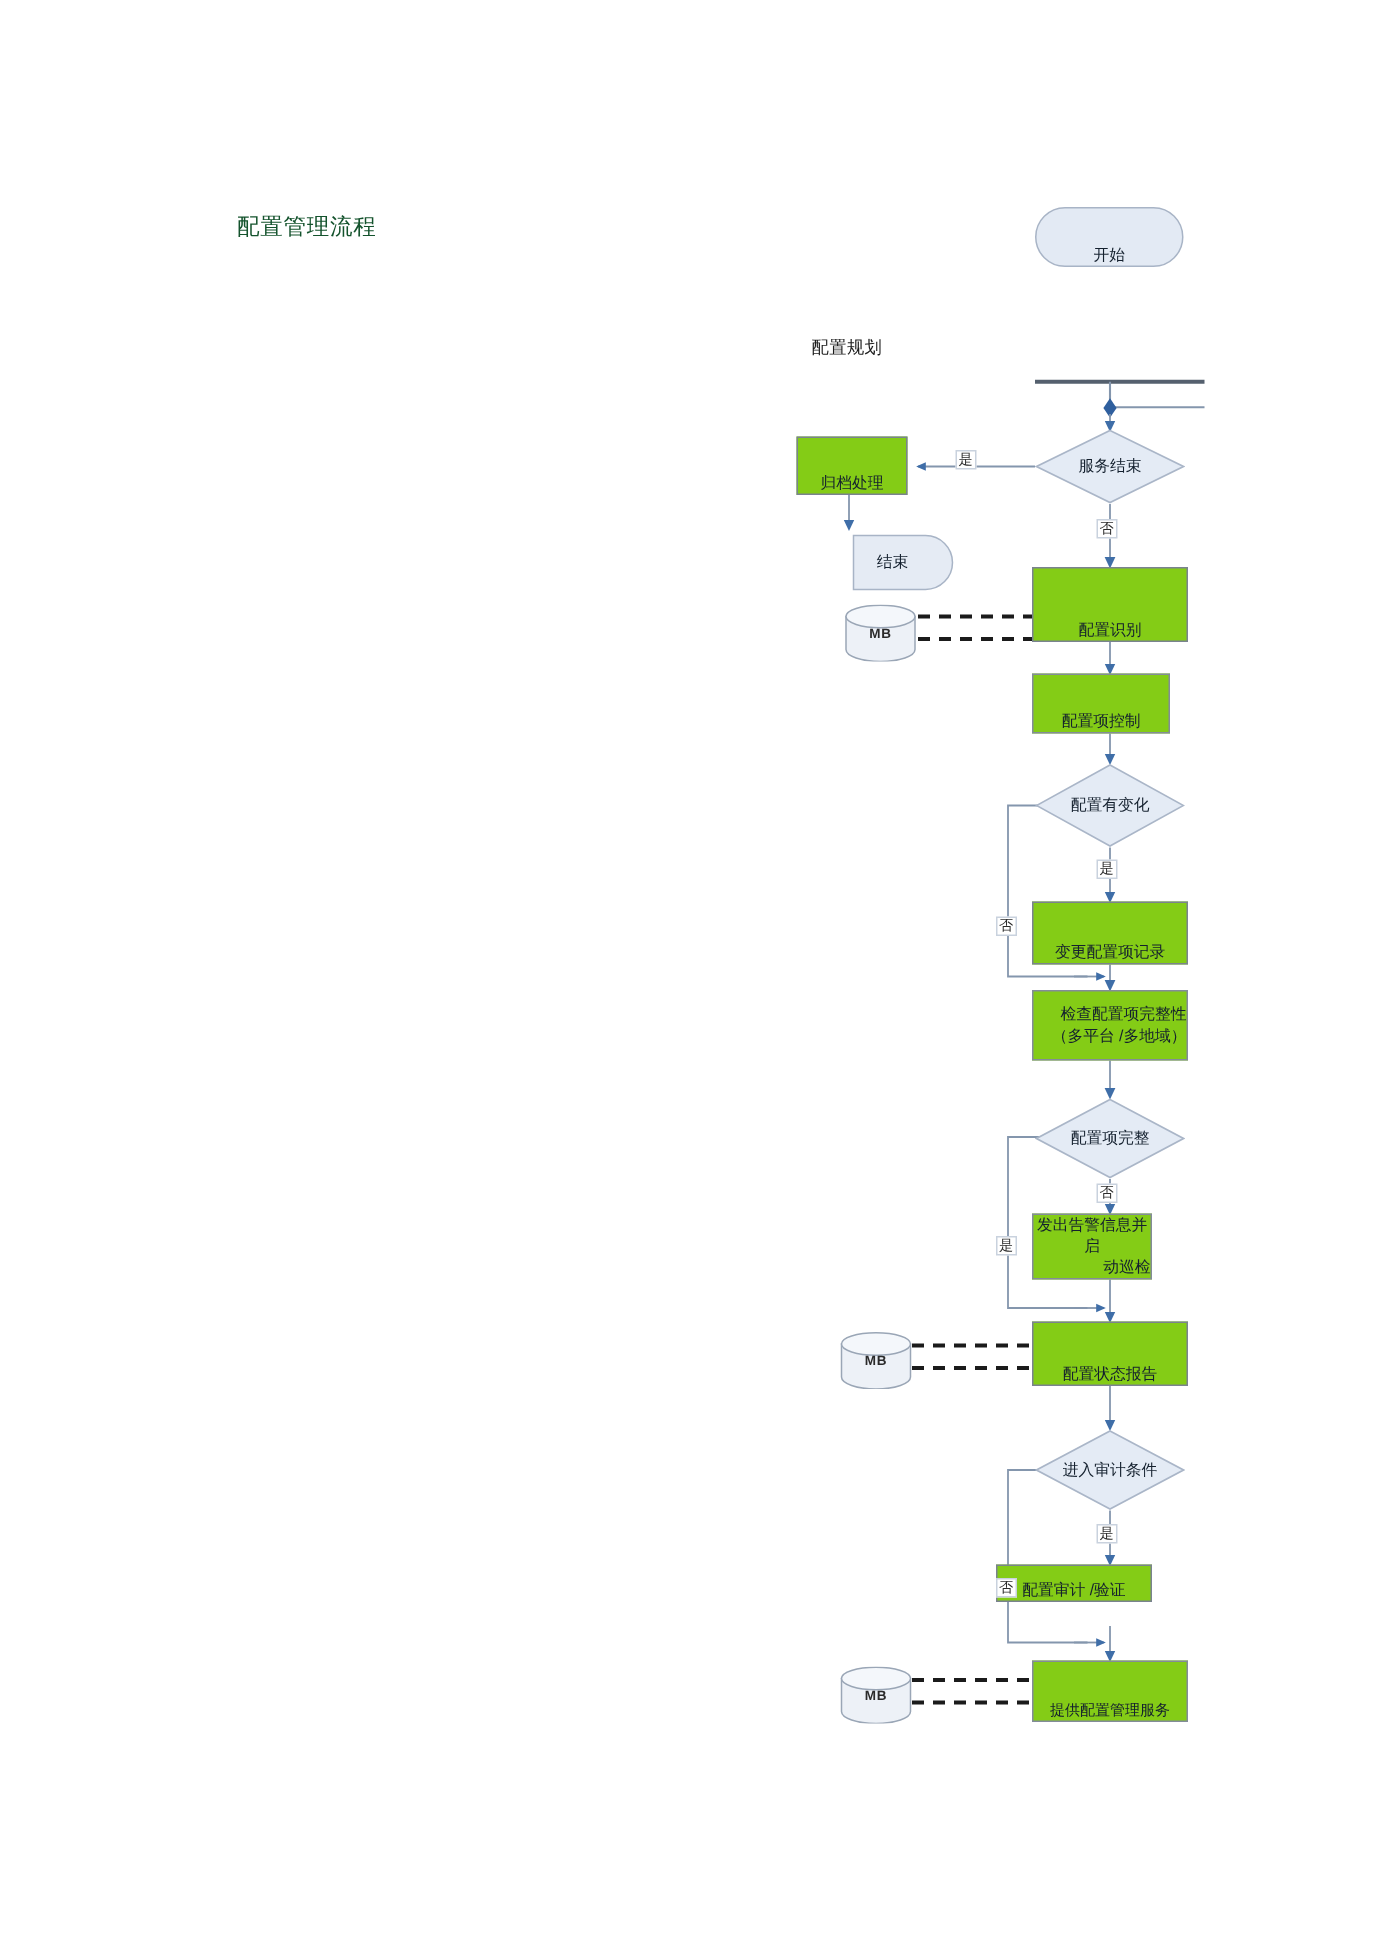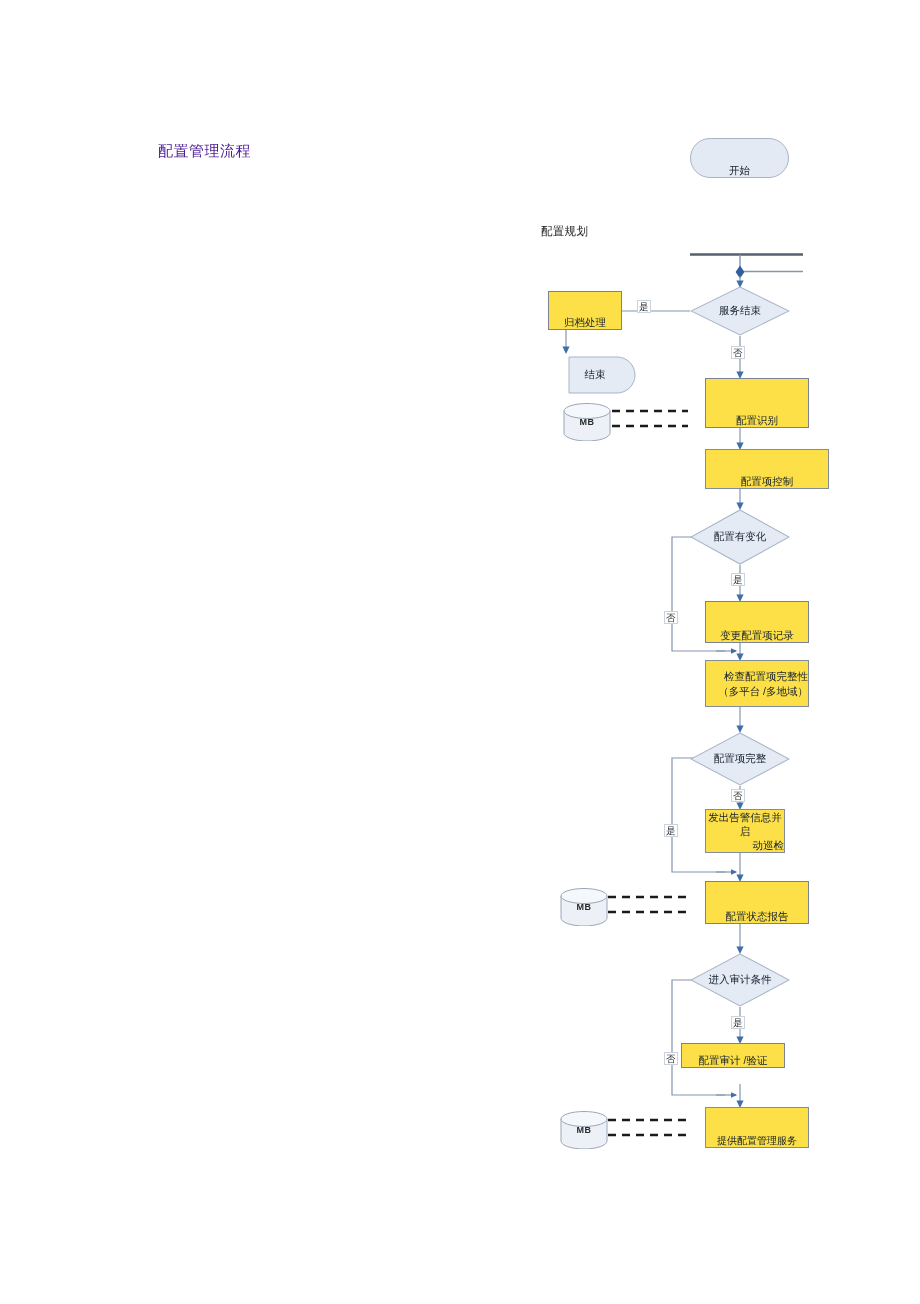--- a/index.html
+++ b/index.html
@@ -18,21 +18,21 @@
     position: absolute;
     left: 0; top: 0;
     width: 920px;
     height: 1304px;
   }
   .page-title {
     position: absolute;
     left: 158px;
     top: 142px;
     font-size: 15px;
-    color: #4c1d95;
+    color: #14532d;
     letter-spacing: 0.5px;
     white-space: nowrap;
   }
   .lane-label {
     position: absolute;
     left: 541px;
     top: 224px;
     font-size: 11.5px;
     color: #1a1a1a;
     letter-spacing: 0.3px;
@@ -43,24 +43,23 @@
     position: absolute;
     box-sizing: border-box;
     display: flex;
     align-items: flex-end;
     justify-content: center;
     text-align: center;
     color: #14202e;
     line-height: 1.35;
   }
   .proc {
-    background: #fde047;
+    background: #84cc16;
     border: 1.3px solid #838c99;
     font-size: 10.5px;
-    margin-left: 17px;
   }
   .proc.thick { border-color: #7a838f; }
   .diamond-wrap {
     position: absolute;
   }
   .diamond-wrap svg {
     display: block;
   }
   .diamond-label {
     position: absolute;
@@ -224,21 +223,21 @@
     <path d="M1,8 L1,30 A23,8 0 0 0 47,30 L47,8 z" fill="#edf1f7" stroke="#9aa6b6" stroke-width="1"></path>
     <ellipse cx="24" cy="8" rx="23" ry="7.5" fill="#f4f7fb" stroke="#9aa6b6" stroke-width="1"></ellipse>
   </svg>
   <div class="dblabel">MB</div>
 </div>
 
 <div class="node proc thick" style="left:688px; top:378px; width:104px; height:50px;">
   <span>配置识别</span>
 </div>
 
-<div class="node proc" style="left:688px; top:449px; width:124px; height:40px;">
+<div class="node proc" style="left:688px; top:449px; width:92px; height:40px;">
   <span>配置项控制</span>
 </div>
 
 <div class="diamond-wrap" style="left:690px; top:509px; width:100px; height:56px;">
   <svg width="100" height="56" viewBox="0 0 100 56" xmlns="http://www.w3.org/2000/svg">
     <polygon points="50,1 99,28 50,55 1,28" fill="#e4ebf5" stroke="#aab6c8" stroke-width="1.1"></polygon>
   </svg>
   <div class="diamond-label">配置有变化</div>
 </div>
 

